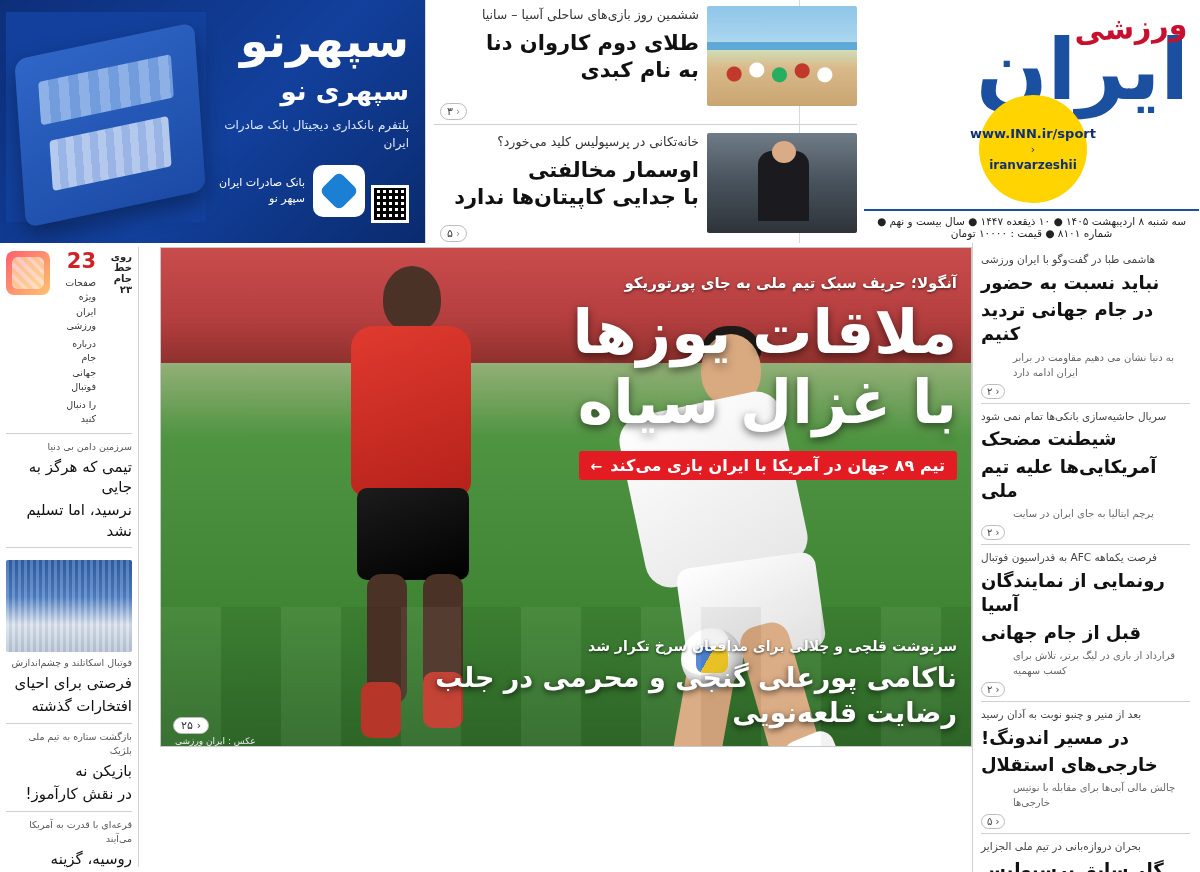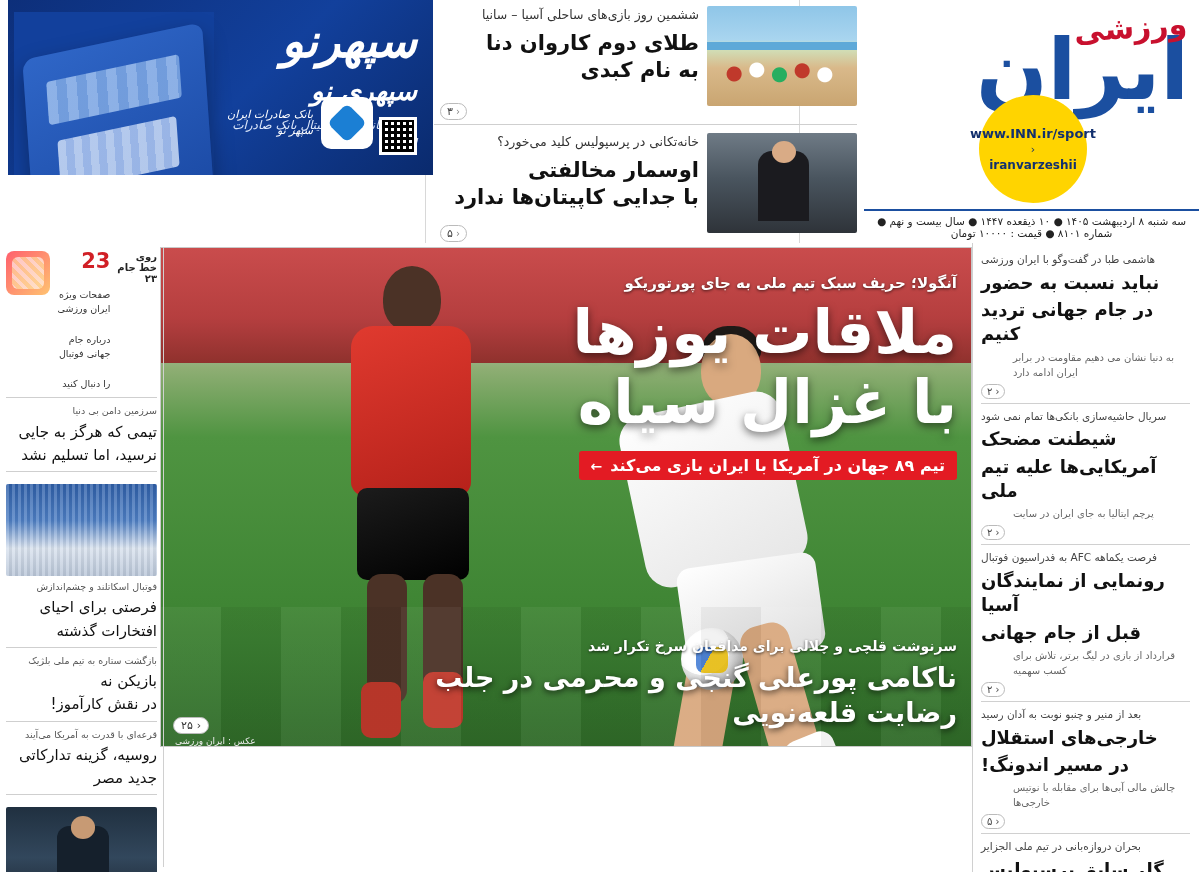--- a/index.html
+++ b/index.html
@@ -134,25 +134,24 @@
     position: absolute; left: 6px; bottom: -4px;
     display: inline-flex; align-items: center; gap: 3px;
     font-size: 11px; color: #444;
     border: 1px solid #bbb; border-radius: 9px;
     padding: 0 6px; height: 17px; background: #fff;
   }
   .pagechip .arrow { font-size: 10px; color: #888; }
 
   
   .adbox {
-    position: absolute; top: 0; left: 8px;
-    width: 425px; height: 175px;
+    position: absolute; top: 0; left: 0;
+    width: 425px; height: 243px;
     background: linear-gradient(135deg, #0d2f7a 0%, #12409c 55%, #0a2a6d 100%);
     overflow: hidden;
-    font-style: italic;
   }
   .ad-illus {
     position: absolute; left: 6px; top: 12px;
     width: 200px; height: 210px;
     background: #12409c;
   }
   .ad-room {
     position: absolute; left: 14px; top: 28px;
     width: 180px; height: 170px;
     background: linear-gradient(160deg,#2f66c7 0%, #1b4aa5 100%);
@@ -379,21 +378,21 @@
     padding: 1px 7px;
   }
   .lead-credit {
     position: absolute; left: 14px; bottom: 0px;
     font-size: 9px; color: #eee; direction: rtl;
   }
 
   
   .leftcol {
     position: absolute; top: 4px; left: 0;
-    width: 164px; height: 620px;
+    width: 139px; height: 620px;
     padding: 0 6px;
     direction: rtl; text-align: right;
     border-right: 1px solid #d0d0d0;
   }
   .jam-head {
     display: flex; flex-direction: row-reverse; align-items: flex-start;
     gap: 6px; padding: 4px 0 6px;
     border-bottom: 1px solid #cfcfcf;
   }
   .jam-badge {
@@ -402,21 +401,21 @@
     background: linear-gradient(135deg,#ff5f6d,#ffc371);
     position: relative;
   }
   .jam-badge::after {
     content:""; position:absolute; inset:6px; border-radius:6px;
     background: repeating-linear-gradient(45deg,#fff 0 4px,#ffe9a8 4px 8px);
     opacity:.6;
   }
   .jam-txt { flex: 1 1 auto; }
   .jam-num { font-size: 21px; font-weight: bold; color: #d12026; line-height: 1; }
-  .jam-line { font-size: 9.5px; color: #333; line-height: 1.5; margin-top: 16px; }
+  .jam-line { font-size: 9.5px; color: #333; line-height: 1.5; margin-top: 4px; }
   .jam-label { font-size: 10px; font-weight: bold; color: #222; }
 
   .brief { padding: 6px 0; border-bottom: 1px solid #cfcfcf; position: relative; }
   .b-over { font-size: 9.5px; color: #555; line-height: 1.5; }
   .b-head { font-size: 15px; font-weight: normal; color: #111; line-height: 1.35; margin-top: 3px; }
   .b-photo { width: 100%; height: 92px; margin: 6px 0 4px; border-radius: 2px; }
   .photo-crowd {
     background: linear-gradient(to bottom,#2f5fa8 0%, #4e7fc4 40%, #d9e2ee 70%, #b9c6d8 100%);
     position: relative; overflow: hidden;
   }
@@ -541,22 +540,22 @@
         <div class="n-head">قبل از جام جهانی</div>
         <div class="n-sub">قرارداد از بازی در لیگ برتر، تلاش برای کسب سهمیه</div>
         <div class="n-chip">
           <span>‹</span>
           <span>۲</span>
         </div>
       </div>
 
       <div class="newsitem">
         <div class="n-over">بعد از منیر و چنبو نوبت به آدان رسید</div>
+        <div class="n-head">در مسیر اندونگ!</div>
         <div class="n-head">خارجی‌های استقلال</div>
-        <div class="n-head">در مسیر اندونگ!</div>
         <div class="n-sub">چالش مالی آبی‌ها برای مقابله با نوتیس خارجی‌ها</div>
         <div class="n-chip">
           <span>‹</span>
           <span>۵</span>
         </div>
       </div>
 
       <div class="newsitem">
         <div class="n-over">بحران دروازه‌بانی در تیم ملی الجزایر</div>
         <div class="n-head">گلر سابق پرسپولیس</div>

